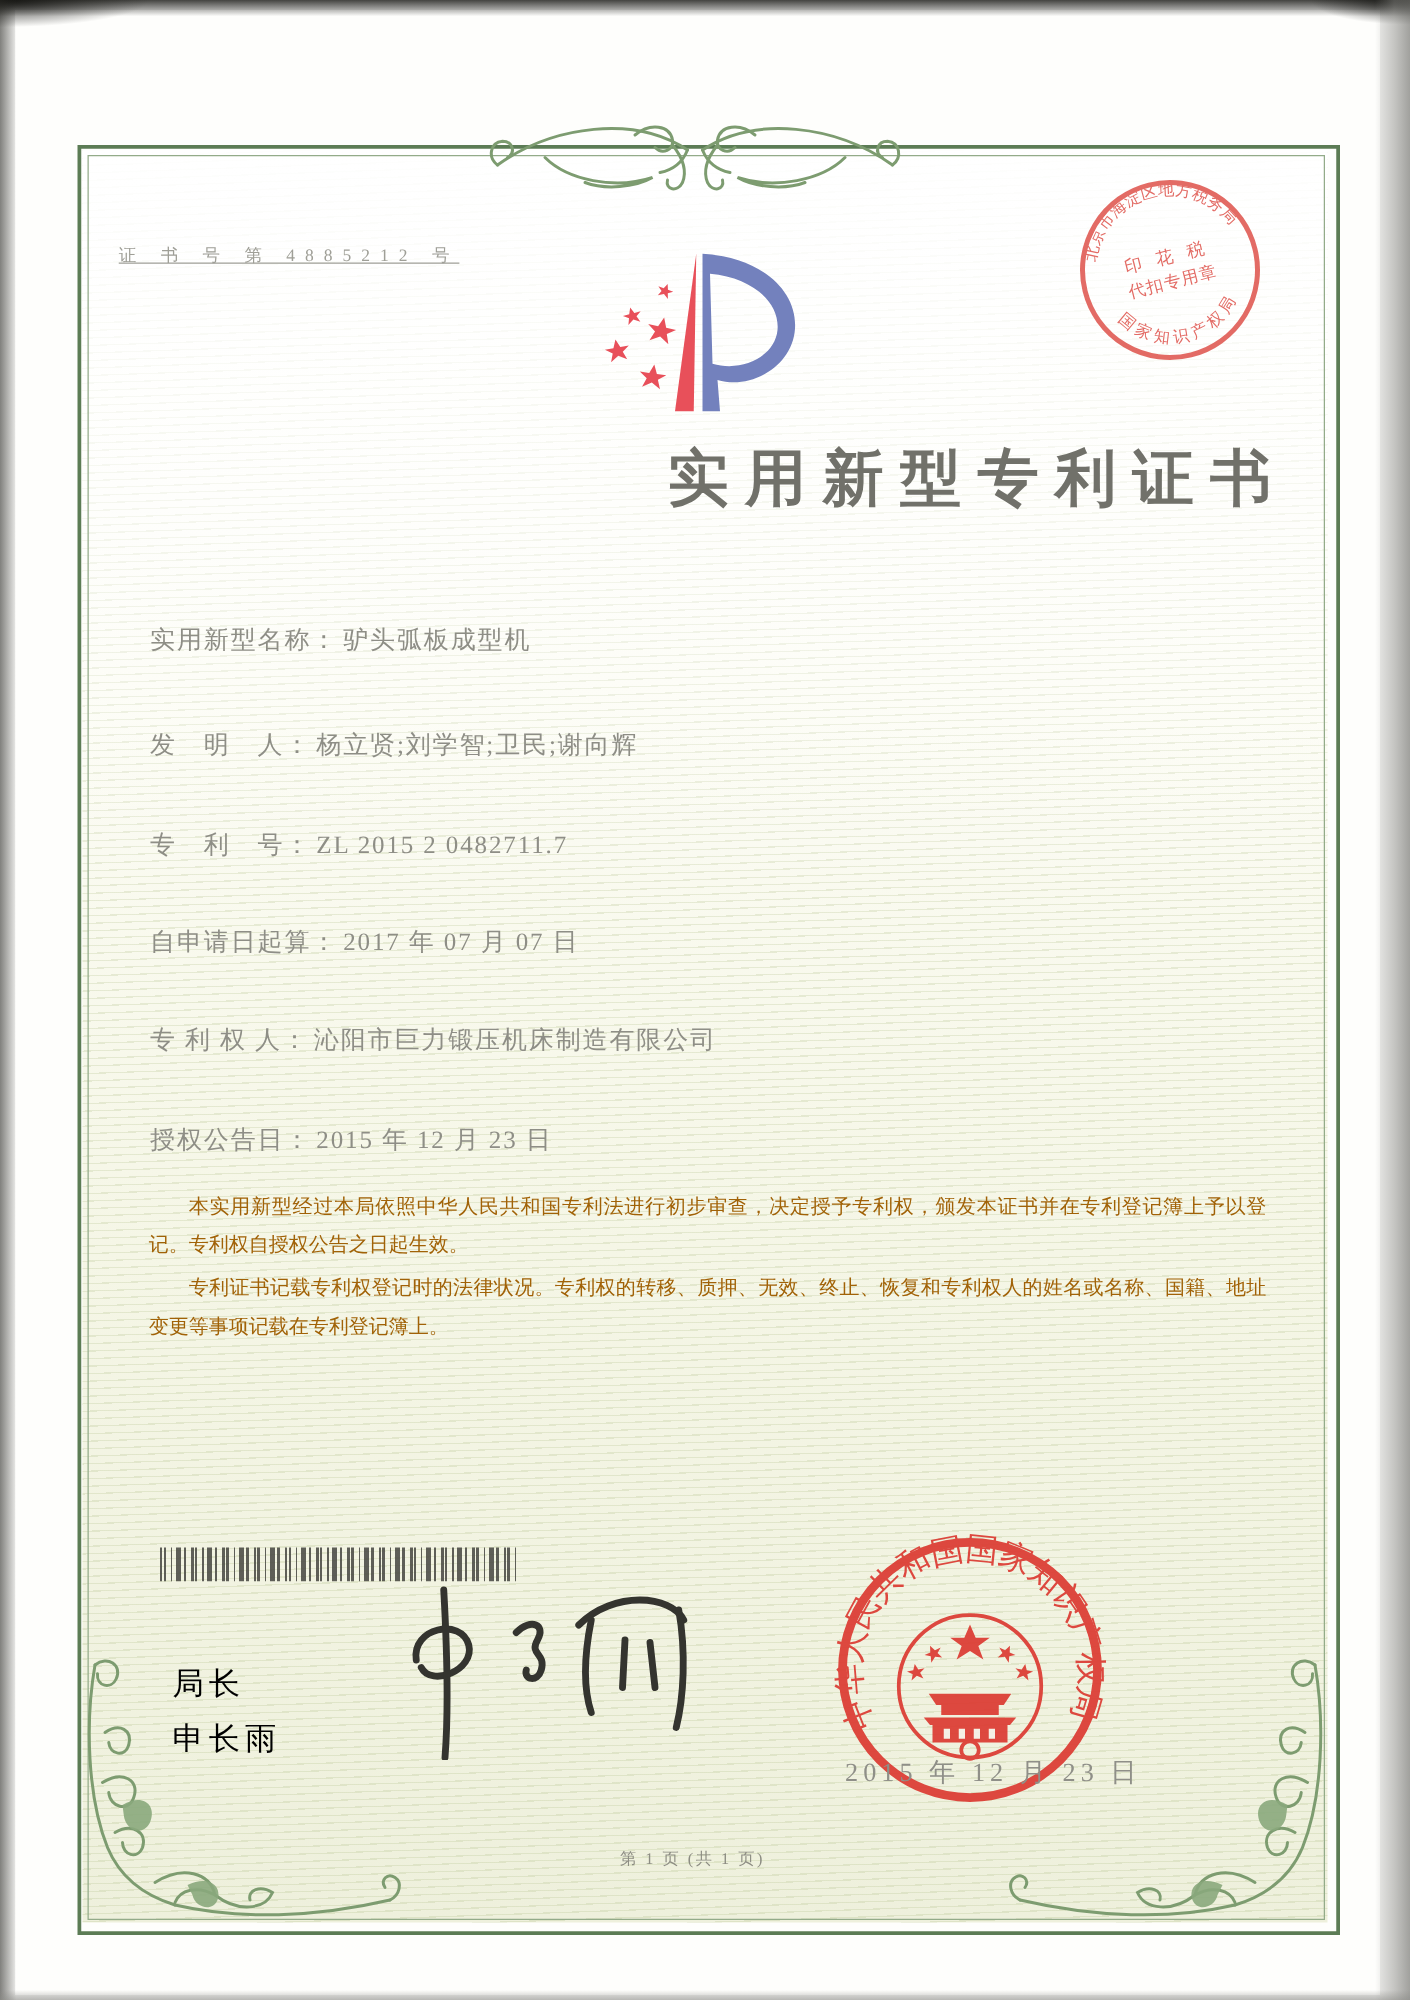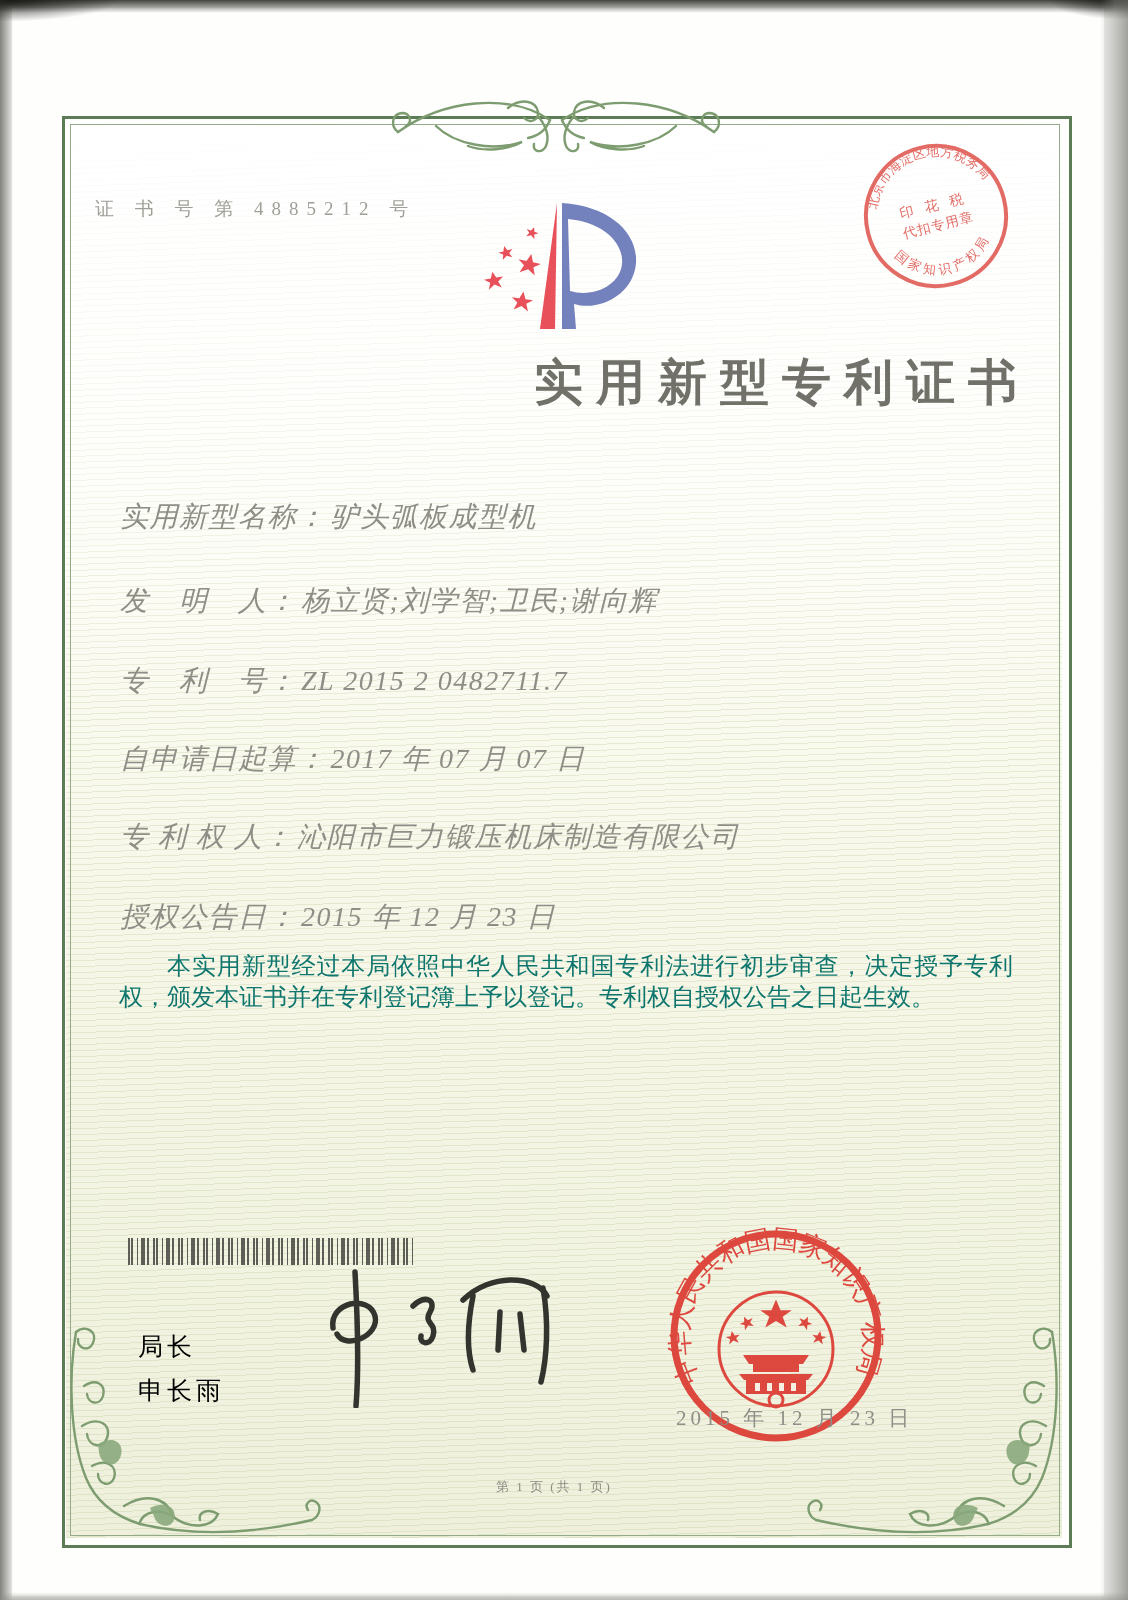--- a/index.html
+++ b/index.html
@@ -14,28 +14,28 @@
     position:absolute;left:66px;top:120px;width:996px;height:1418px;
     background:
       linear-gradient(180deg, rgba(255,255,255,.95) 0%, rgba(255,255,255,.55) 20%, rgba(255,255,255,0) 42%),
       repeating-linear-gradient(178deg, rgba(173,188,132,.25) 0 1px, rgba(255,255,255,0) 1px 6px),
       linear-gradient(180deg,#ffffff 0%,#fcfcf4 30%,#f5f6e6 62%,#eef0dc 100%);
   }
   .frame-outer{position:absolute;left:62px;top:116px;width:1004px;height:1426px;border:3px solid #5c7c55;}
   .frame-inner{position:absolute;left:70px;top:124px;width:988px;height:1410px;border:1px solid #93ab89;}
   .orn{position:absolute;}
   
-  .cert-no{position:absolute;left:95px;top:196px;font-size:19px;letter-spacing:8px;color:#9f9f97;}
+  .cert-no{position:absolute;left:95px;top:196px;font-size:14px;letter-spacing:8px;color:#9f9f97;text-decoration:underline;}
   .title{position:absolute;left:62px;width:1004px;top:350px;text-align:right;
     font-size:49px;letter-spacing:13px;color:#71716a;font-weight:600;transform:translateX(-36px);}
-  .field{position:absolute;left:120px;font-size:28px;color:#8e8e86;letter-spacing:1.5px;white-space:nowrap;font-style:italic;}
+  .field{position:absolute;left:120px;font-size:20px;color:#8e8e86;letter-spacing:1.5px;white-space:nowrap;}
   .f0{top:498px}.f1{top:582px}.f2{top:662px}.f3{top:740px}.f4{top:818px}.f5{top:898px}
   .field .val{margin-left:4px;}
-  .paras{position:absolute;left:119px;top:951px;width:894px;font-size:24px;line-height:30.5px;
-    color:#0f766e;text-align:justify;}
+  .paras{position:absolute;left:119px;top:951px;width:894px;font-size:16px;line-height:30.5px;
+    color:#a16207;text-align:justify;}
   .paras p{margin:0 0 4px 0;text-indent:2em;}
   .barcode{position:absolute;left:128px;top:1238px;width:286px;height:27px;opacity:.85;
     background:repeating-linear-gradient(90deg,#44443f 0 2px,transparent 2px 3px,#44443f 3px 5px,
       transparent 5px 9px,#44443f 9px 10px,transparent 10px 13px,#44443f 13px 17px,
       transparent 17px 19px,#44443f 19px 21px,transparent 21px 25px);}
   .issuer-title,.issuer-name{position:absolute;left:138px;font-size:25px;color:#000000;
     font-family:"Liberation Sans","DejaVu Sans",sans-serif;letter-spacing:4px;}
   .issuer-title{top:1330px}.issuer-name{top:1374px}
   .signature{position:absolute;left:295px;top:1258px;width:270px;height:150px;}
   .seal{position:absolute;left:667px;top:1227px;width:218px;height:218px;opacity:.93;}
@@ -152,20 +152,21 @@
 </div>
 <div class="field f4">
   <span class="lab">专 利 权 人：</span><span class="val">沁阳市巨力锻压机床制造有限公司</span>
 </div>
 <div class="field f5">
   <span class="lab">授权公告日：</span><span class="val">2015 年 12 月 23 日</span>
 </div>
 
 <div class="paras">
   <p>本实用新型经过本局依照中华人民共和国专利法进行初步审查，决定授予专利权，颁发本证书并在专利登记簿上予以登记。专利权自授权公告之日起生效。</p>
+  <p>专利证书记载专利权登记时的法律状况。专利权的转移、质押、无效、终止、恢复和专利权人的姓名或名称、国籍、地址变更等事项记载在专利登记簿上。</p>
 </div>
 
 <div class="barcode"></div>
 
 <div class="issuer-title">局长</div>
 <div class="issuer-name">申长雨</div>
 
 <svg class="signature" viewBox="0 0 270 150">
   <g stroke="#34342f" stroke-width="5.5" fill="none" stroke-linecap="round" stroke-linejoin="round">
     <path d="M38,70 C34,44 74,36 80,58 C85,78 50,92 42,76"></path>

